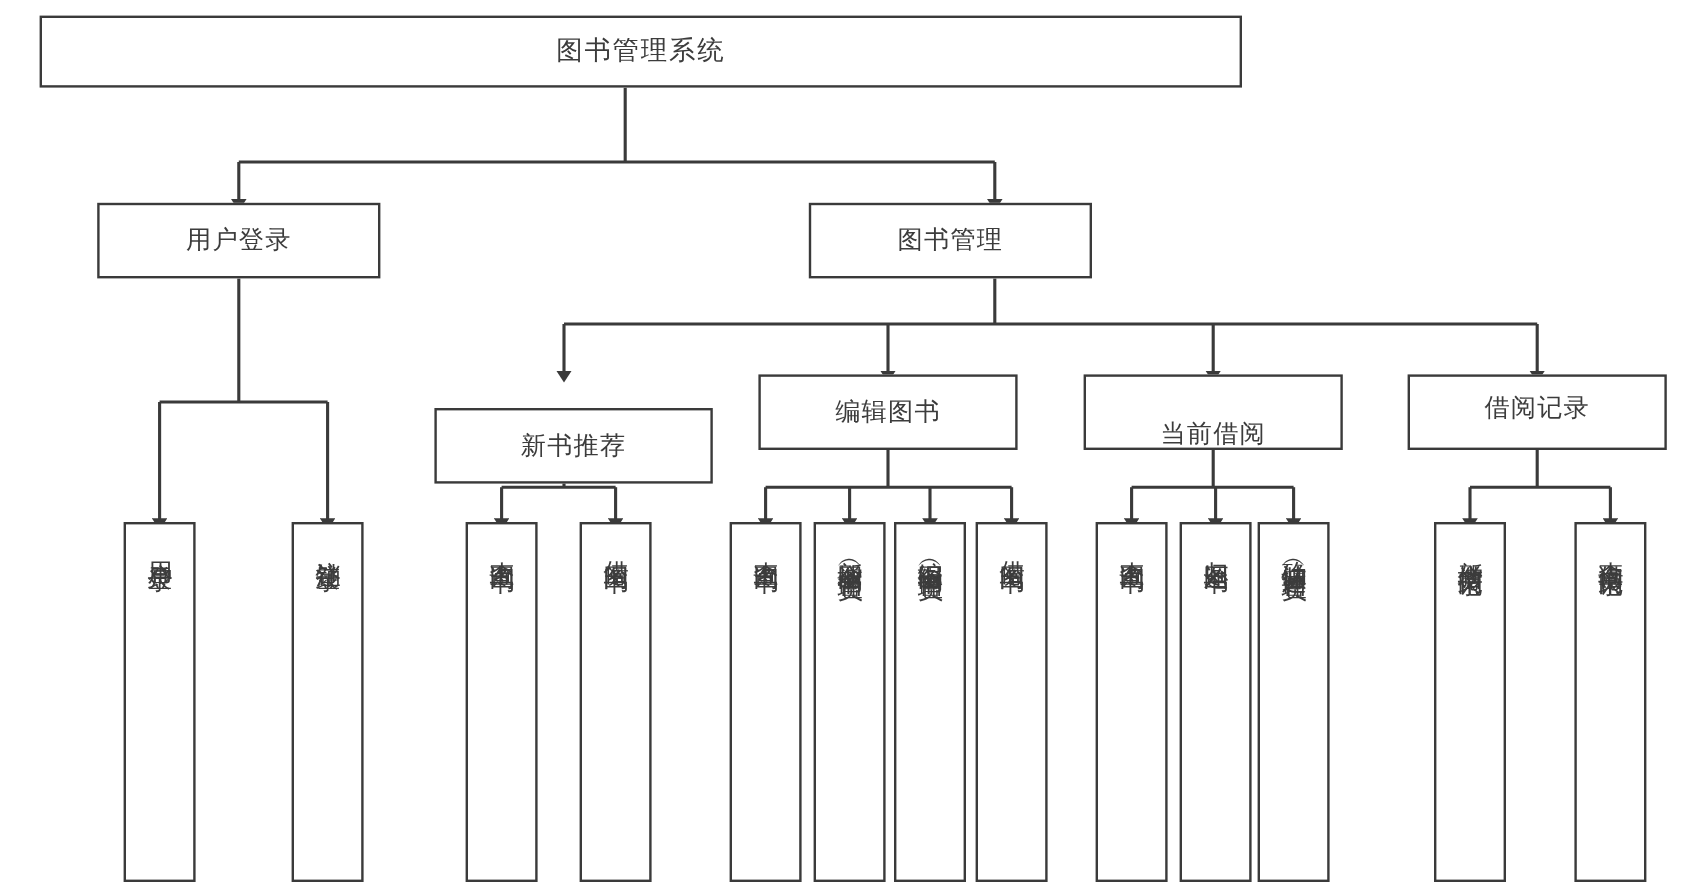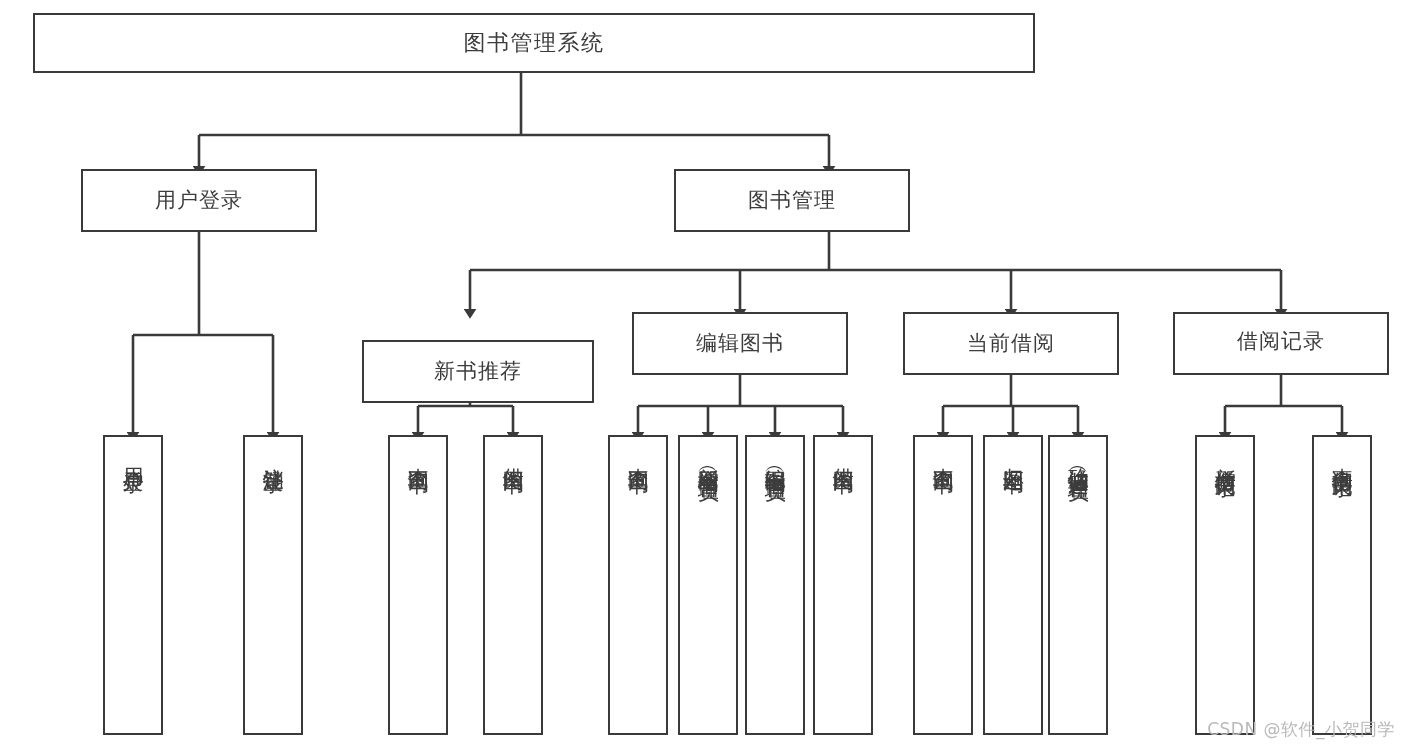--- a/index.html
+++ b/index.html
@@ -127,21 +127,21 @@
       </div>
       <div class="node h" style="left: 674px; top: 169px; width: 236px; height: 63px;">
         <span>图书管理</span>
       </div>
       <div class="node h" style="left: 362px; top: 312px; width: 232px; height: 63px; margin-top: 28px;">
         <span>新书推荐</span>
       </div>
       <div class="node h" style="left: 632px; top: 312px; width: 216px; height: 63px;">
         <span>编辑图书</span>
       </div>
-      <div class="node h" style="left: 903px; top: 312px; width: 216px; height: 63px;">
+      <div class="node h" style="left: 903px; top: 312px; width: 216px; height: 63px; align-items: flex-end;">
         <span>当前借阅</span>
       </div>
       <div class="node h" style="left: 1173px; top: 312px; width: 216px; height: 63px; font-family: Liberation Mono, monospace;">
         <span>借阅记录</span>
       </div>
       <div class="node v" style="left: 103px; top: 435px; width: 60px; height: 300px;">
         <span class="vlabel">用户登录</span>
       </div>
       <div class="node v" style="left: 243px; top: 435px; width: 60px; height: 300px;">
         <span class="vlabel">注销登录</span>
@@ -174,14 +174,13 @@
         <span class="vlabel">确认归还（管理员）</span>
       </div>
       <div class="node v" style="left: 1195px; top: 435px; width: 60px; height: 300px;">
         <span class="vlabel">新增借阅记录</span>
       </div>
       <div class="node v" style="left: 1312px; top: 435px; width: 60px; height: 300px;">
         <span class="vlabel">查询借阅记录</span>
       </div>
     </div>
 
-  <div id="watermark">CSDN @软件_小贺同学</div>
 </div>
 
 </body></html>

